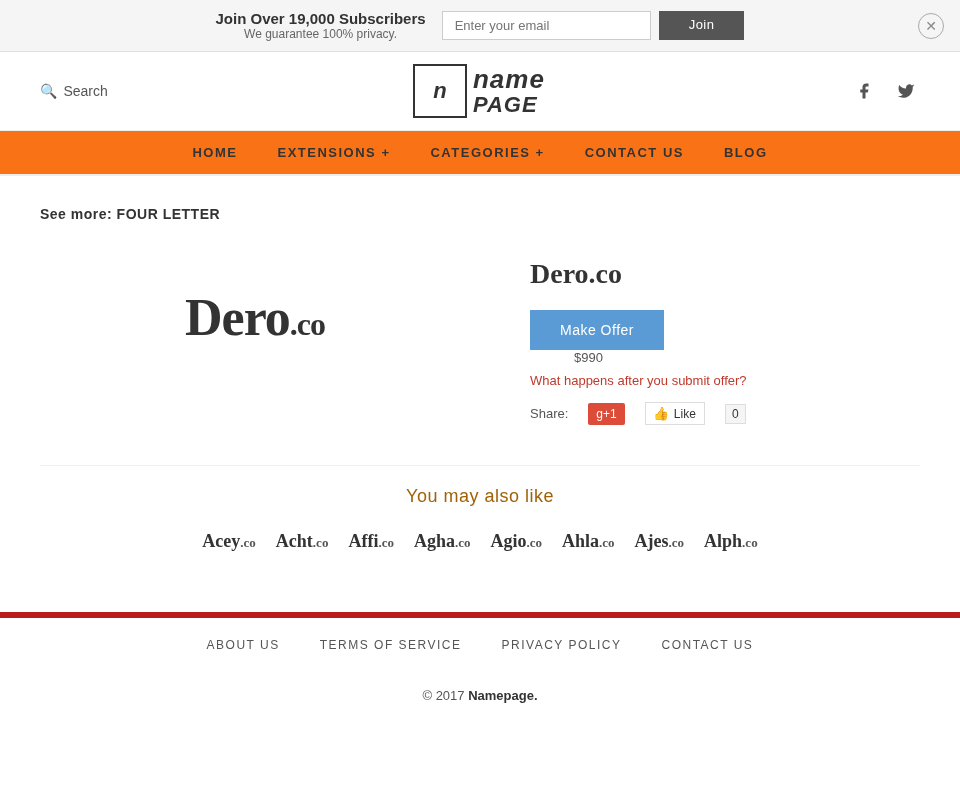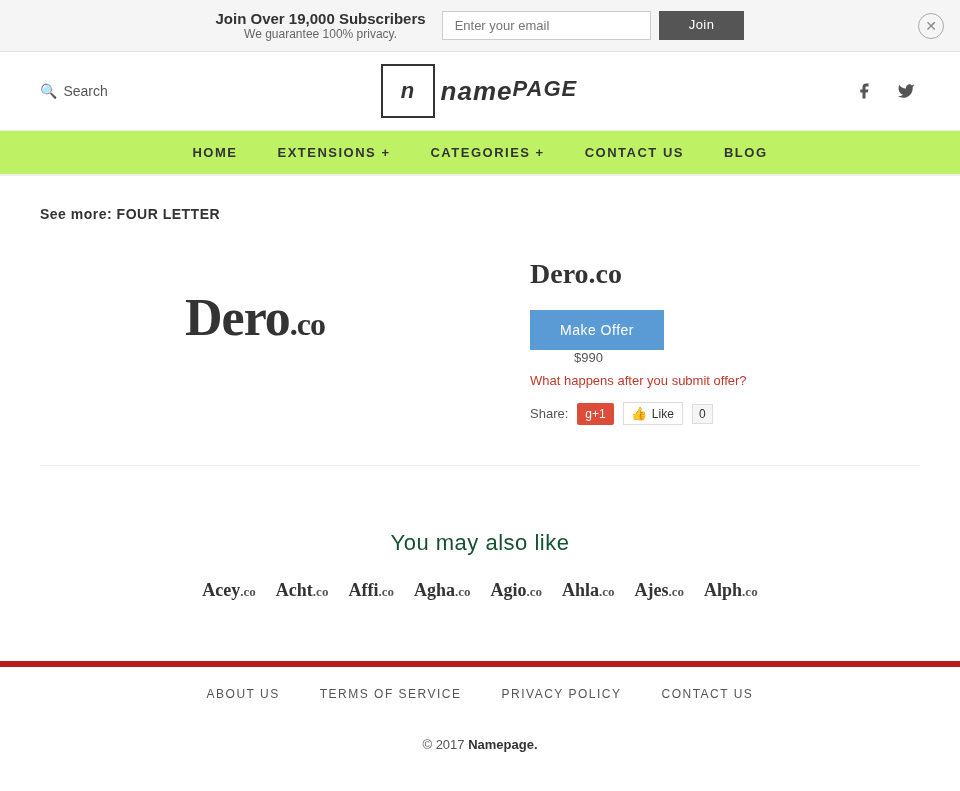--- a/index.html
+++ b/index.html
@@ -82,20 +82,21 @@
       display: flex;
       align-items: center;
       justify-content: center;
       font-size: 22px;
       font-weight: bold;
       color: #333;
       font-style: italic;
     }
     .logo-text {
       display: flex;
+      flex-direction: column;
       line-height: 1.1;
     }
     .logo-text .name { font-size: 26px; font-weight: bold; font-style: italic; color: #333; letter-spacing: 1px; }
     .logo-text .page { font-size: 22px; font-weight: bold; font-style: italic; color: #333; letter-spacing: 1px; text-transform: uppercase; }
     .header-social { display: flex; gap: 14px; align-items: center; }
     .social-icon {
       width: 28px;
       height: 28px;
       display: flex;
       align-items: center;
@@ -106,21 +107,21 @@
     }
 
     
     .nav {
       display: flex;
       align-items: center;
       justify-content: center;
       gap: 40px;
       padding: 14px 0;
       border-bottom: 2px solid #eee;
-      background: #bef264;
+      background: #f97316;
     }
     .nav-item {
       font-size: 13px;
       font-weight: bold;
       letter-spacing: 1.5px;
       text-transform: uppercase;
       color: #333;
       cursor: pointer;
       text-decoration: none;
     }
@@ -208,21 +209,21 @@
       font-size: 13px;
       color: #c0392b;
       cursor: pointer;
       text-decoration: none;
       margin-bottom: 14px;
       display: block;
     }
     .share-row {
       display: flex;
       align-items: center;
-      gap: 9px;
+      gap: 20px;
       margin-top: 10px;
     }
     .share-label { font-size: 13px; color: #555; }
     .gplus-btn {
       background: #dd4b39;
       color: #fff;
       border: none;
       padding: 4px 8px;
       font-size: 12px;
       cursor: pointer;
@@ -245,25 +246,24 @@
       font-size: 12px;
     }
 
     
     .also-like {
       text-align: center;
       padding: 20px 0 30px;
       border-top: 1px solid #eee;
     }
     .also-like-title {
-      font-size: 22px;
-      color: #14532d;
+      font-size: 18px;
+      color: #a16207;
       margin-bottom: 24px;
       letter-spacing: 0.5px;
-      margin-top: 44px;
     }
     .also-like-grid {
       display: flex;
       gap: 20px;
       justify-content: center;
       flex-wrap: wrap;
     }
     .domain-card {
       font-size: 18px;
       font-weight: bold;

